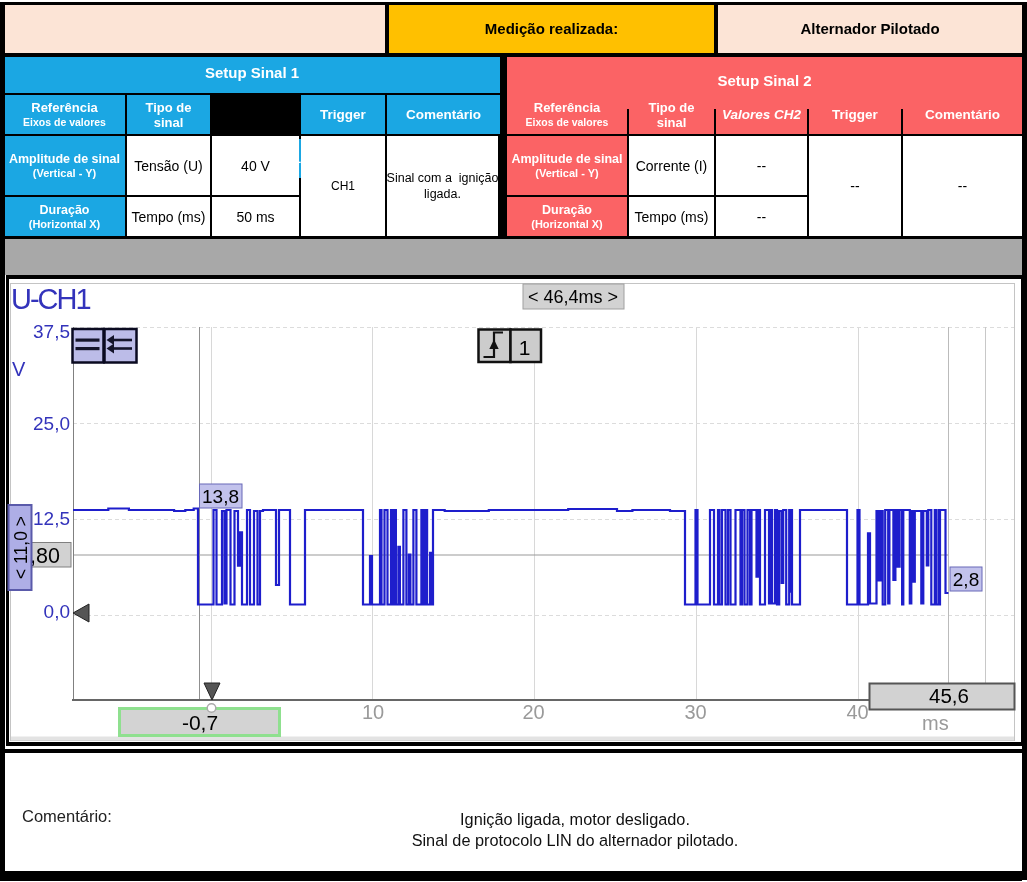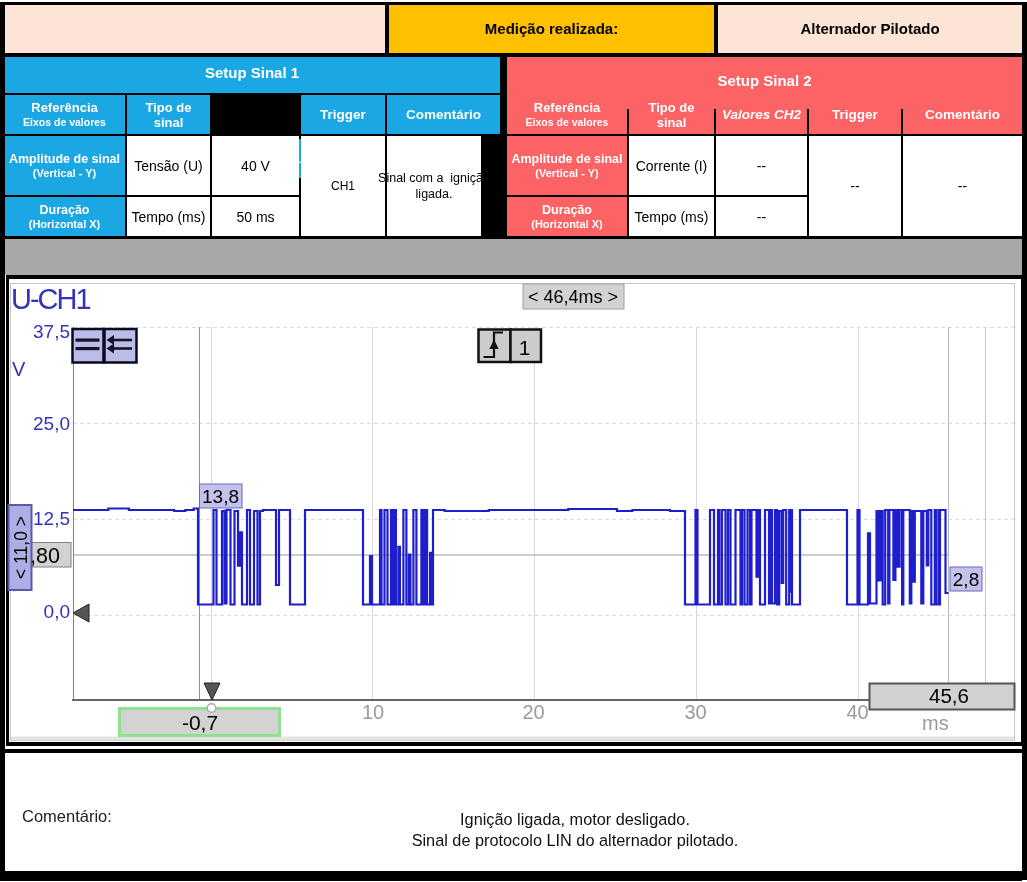--- a/index.html
+++ b/index.html
@@ -55,21 +55,21 @@
     <div style="font-size:12.5px;font-weight:bold;line-height:14px;">Amplitude de sinal<br><span style="font-size:11px;">(Vertical - Y)</span></div>
   </div>
 <div class="a c blue" style="left:4px;top:197px;width:121px;height:39px;font-size:14px;">
     <div style="font-size:12.5px;font-weight:bold;line-height:14px;">Duração<br><span style="font-size:11px;">(Horizontal X)</span></div>
   </div>
 <div class="a c wht" style="left:127px;top:136px;width:83px;height:59px;font-size:14px;">Tensão (U)</div>
 <div class="a c wht" style="left:127px;top:197px;width:83px;height:39px;font-size:14px;">Tempo (ms)</div>
 <div class="a c wht" style="left:212px;top:136px;width:87px;height:59px;font-size:14px;">40 V</div>
 <div class="a c wht" style="left:212px;top:197px;width:87px;height:39px;font-size:14px;">50 ms</div>
 <div class="a c wht" style="left:301px;top:136px;width:84px;height:100px;font-size:12px;">CH1</div>
-<div class="a c wht" style="left:387px;top:136px;width:94px;height:100px;font-size:14px;">
+<div class="a c wht" style="left:387px;top:136px;width:111px;height:100px;font-size:14px;">
     <div style="font-size:12.5px;line-height:16px;white-space:nowrap;">Sinal com a &nbsp;ignição<br>ligada.</div>
   </div>
 <div class="a c red" style="left:507px;top:136px;width:120px;height:59px;font-size:14px;">
     <div style="font-size:12.5px;font-weight:bold;line-height:14px;">Amplitude de sinal<br><span style="font-size:11px;">(Vertical - Y)</span></div>
   </div>
 <div class="a c red" style="left:507px;top:197px;width:120px;height:39px;font-size:14px;">
     <div style="font-size:12.5px;font-weight:bold;line-height:14px;">Duração<br><span style="font-size:11px;">(Horizontal X)</span></div>
   </div>
 <div class="a c wht" style="left:629px;top:136px;width:85px;height:59px;font-size:14px;">Corrente (I)</div>
 <div class="a c wht" style="left:629px;top:197px;width:85px;height:39px;font-size:14px;">Tempo (ms)</div>

